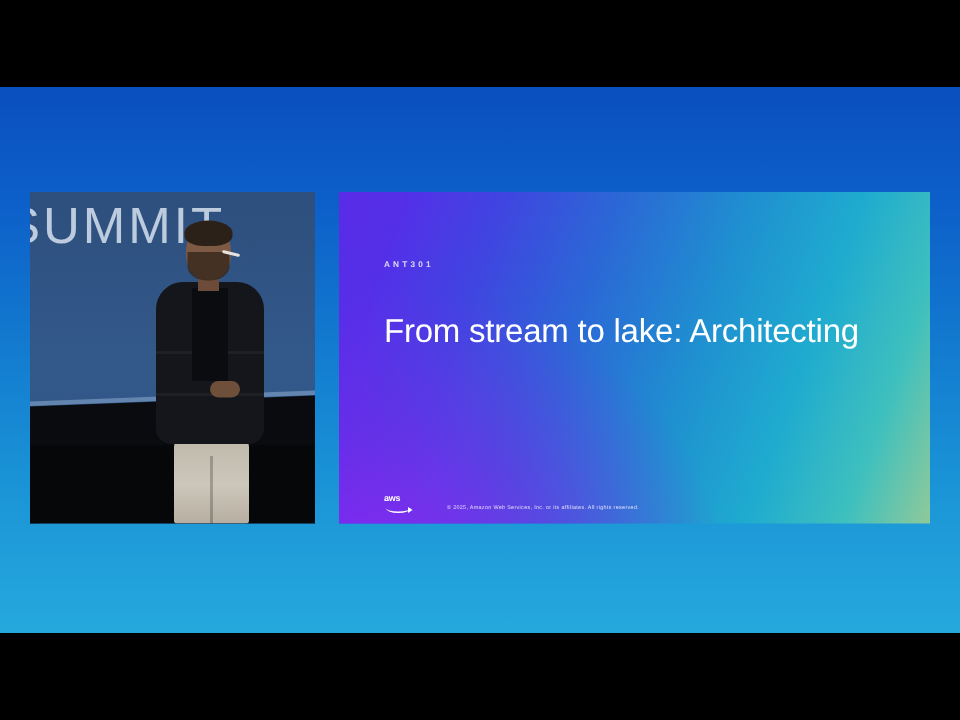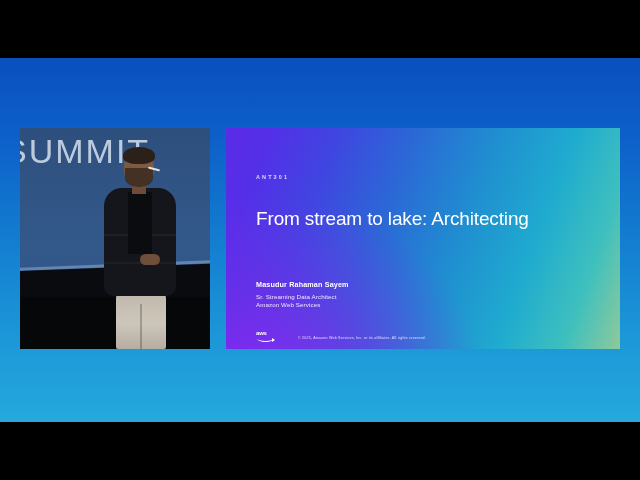--- a/index.html
+++ b/index.html
@@ -218,21 +218,21 @@
     font-weight: 700;
     color: #e8e2f5;
     opacity: .92;
   }
 
   .slide-title {
     position: absolute;
     left: 30px;
     top: 78px;
     width: 330px;
-    font-size: 19px;
+    font-size: 22px;
     line-height: 1.36;
     font-weight: 400;
     color: #ffffff;
     letter-spacing: -0.15px;
   }
   .slide-title .ln { display: block; white-space: nowrap; }
 
   .speaker {
     position: absolute;
     left: 30px;
@@ -336,25 +336,20 @@
 
     <div class="slide">
       <div class="slide-inner">
 
         <div class="slide-code">ANT301</div>
 
         <div class="slide-title">
           <span class="ln">From stream to lake: Architecting</span>
         </div>
 
-        <div class="speaker">
-          <div class="speaker-name">Masudur Rahaman Sayem</div>
-          <div class="speaker-role">Sr. Streaming Data Architect</div>
-          <div class="speaker-org">Amazon Web Services</div>
-        </div>
 
         <div class="slide-footer">
           <div class="aws-logo">
             <span class="aws-word">aws</span>
             <span class="aws-smile"></span>
           </div>
           <div class="copyright">© 2025, Amazon Web Services, Inc. or its affiliates. All rights reserved.</div>
         </div>
 
       </div>

